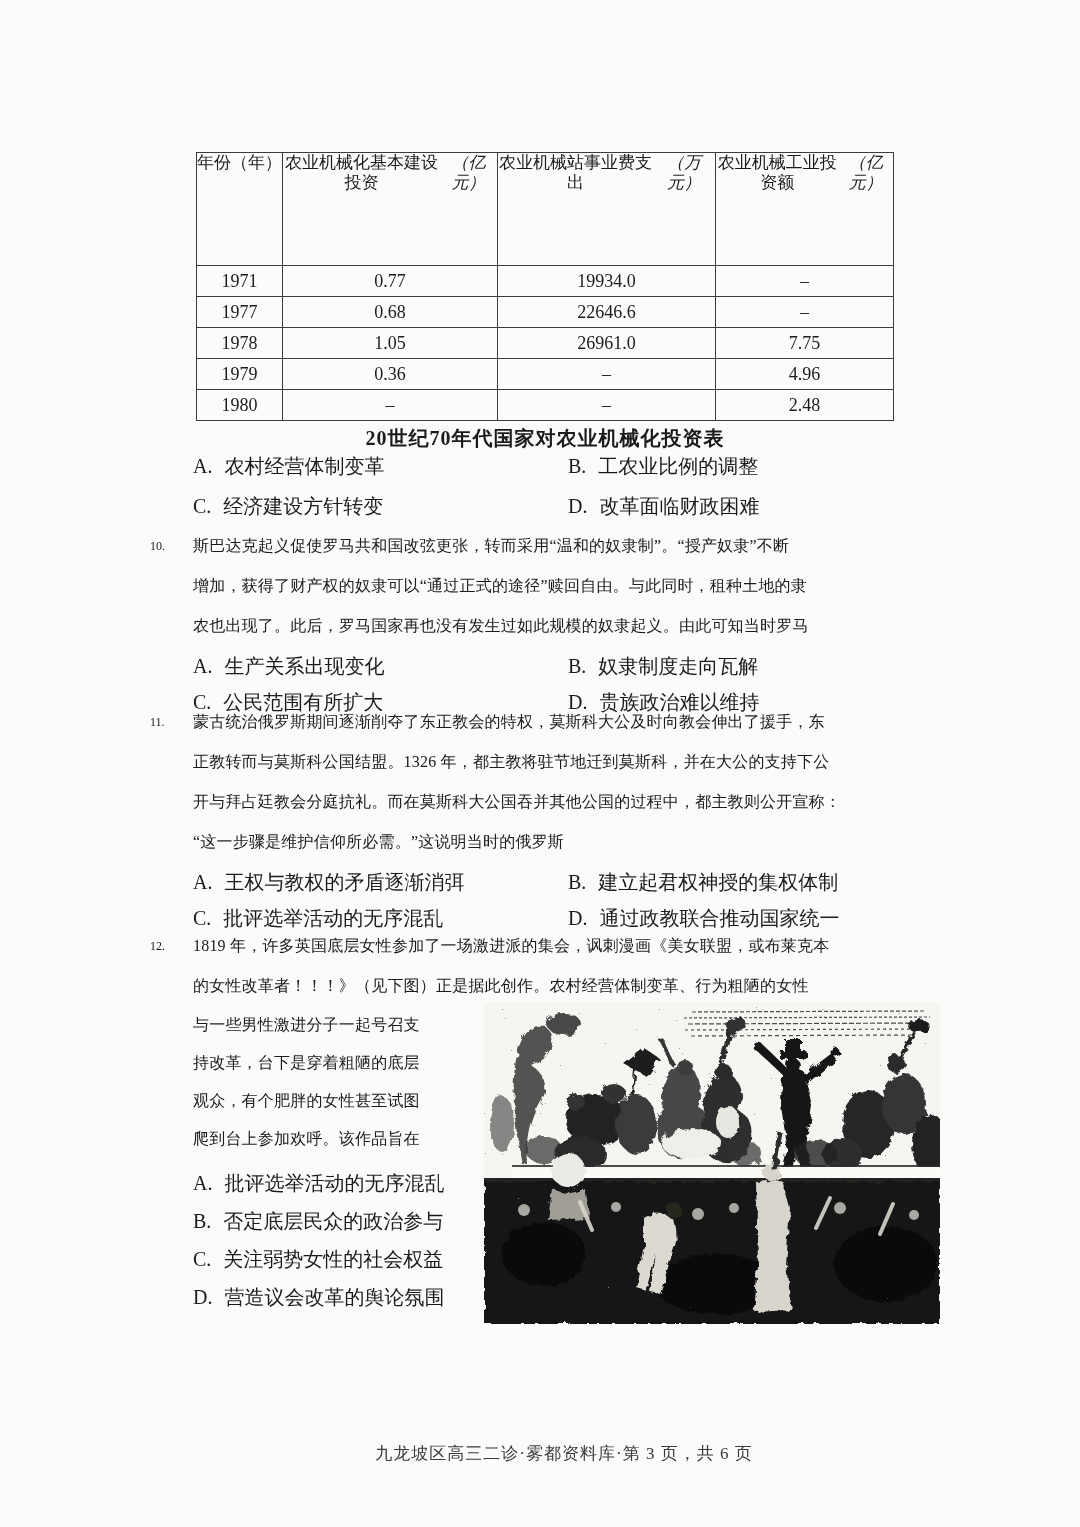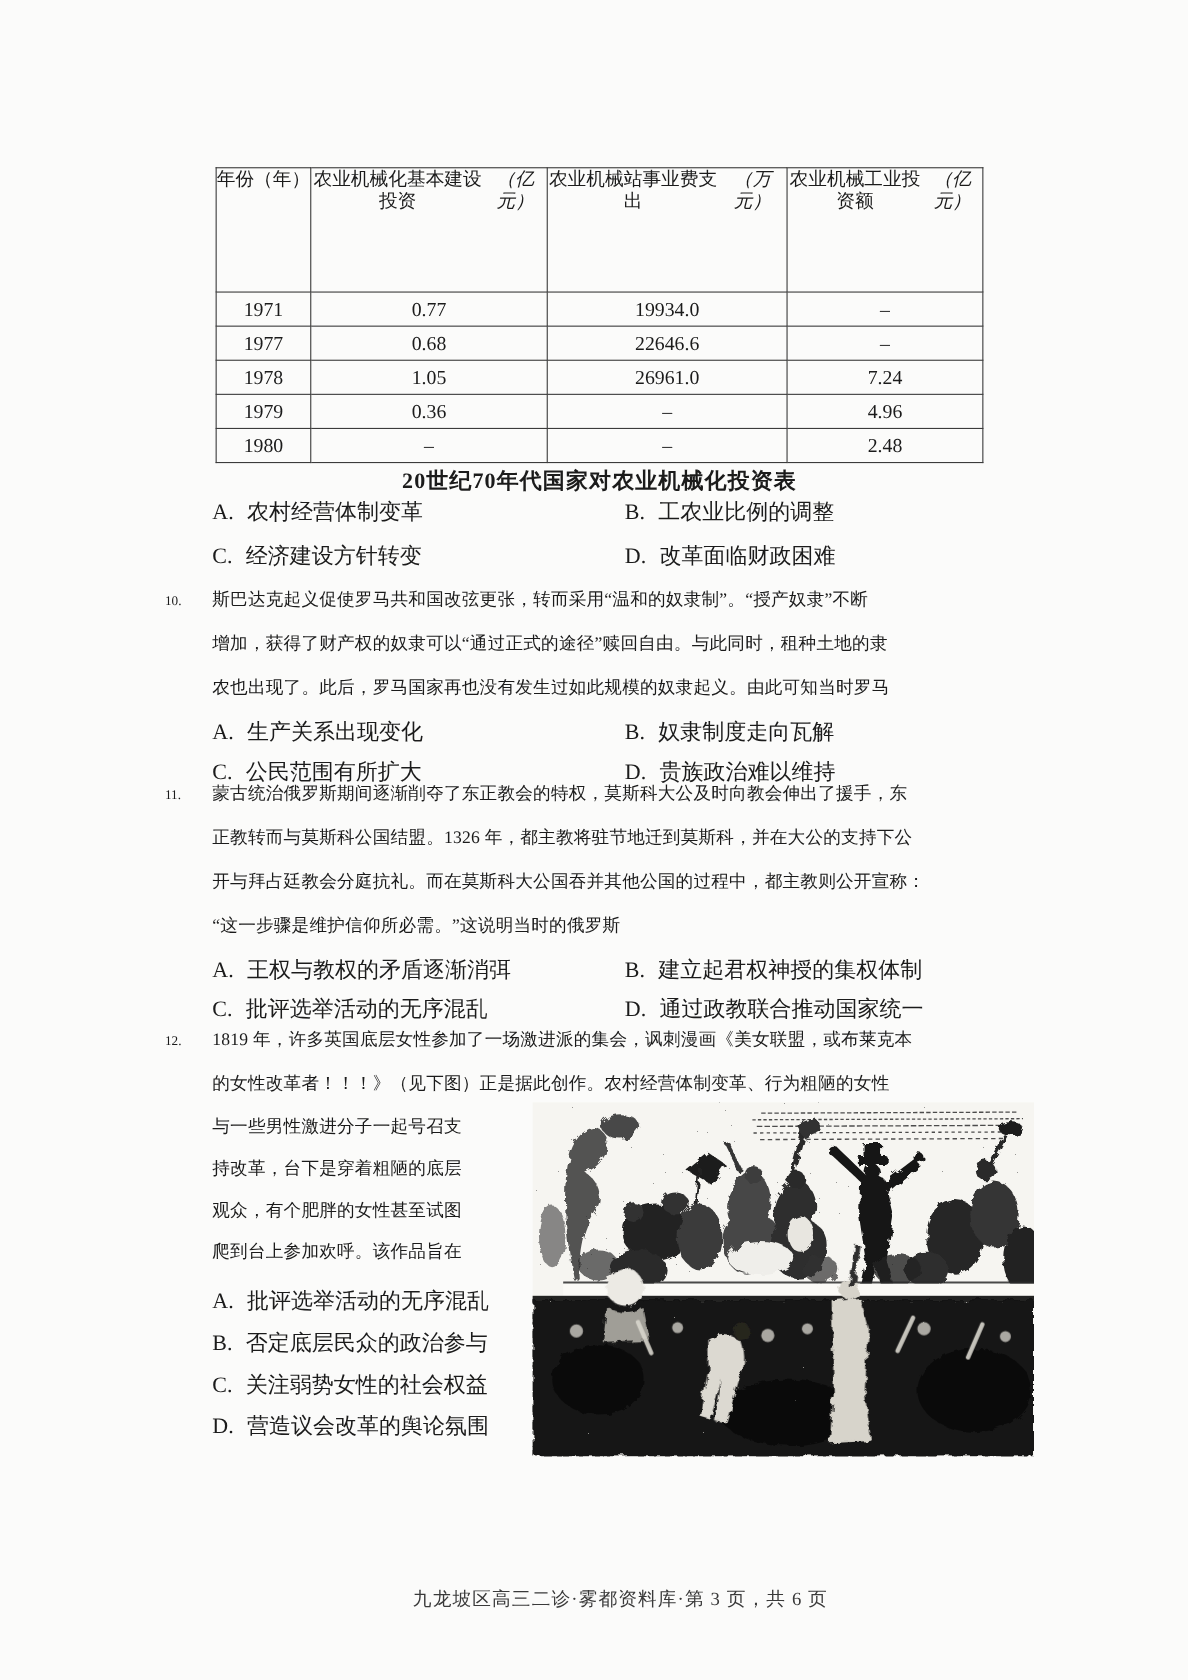--- a/index.html
+++ b/index.html
@@ -105,21 +105,21 @@
     <tr>
       <td>1977</td>
       <td>0.68</td>
       <td>22646.6</td>
       <td>–</td>
     </tr>
     <tr>
       <td>1978</td>
       <td>1.05</td>
       <td>26961.0</td>
-      <td>7.24</td>
+      <td>7.75</td>
     </tr>
     <tr>
       <td>1979</td>
       <td>0.36</td>
       <td>–</td>
       <td>4.96</td>
     </tr>
     <tr>
       <td>1980</td>
       <td>–</td>

